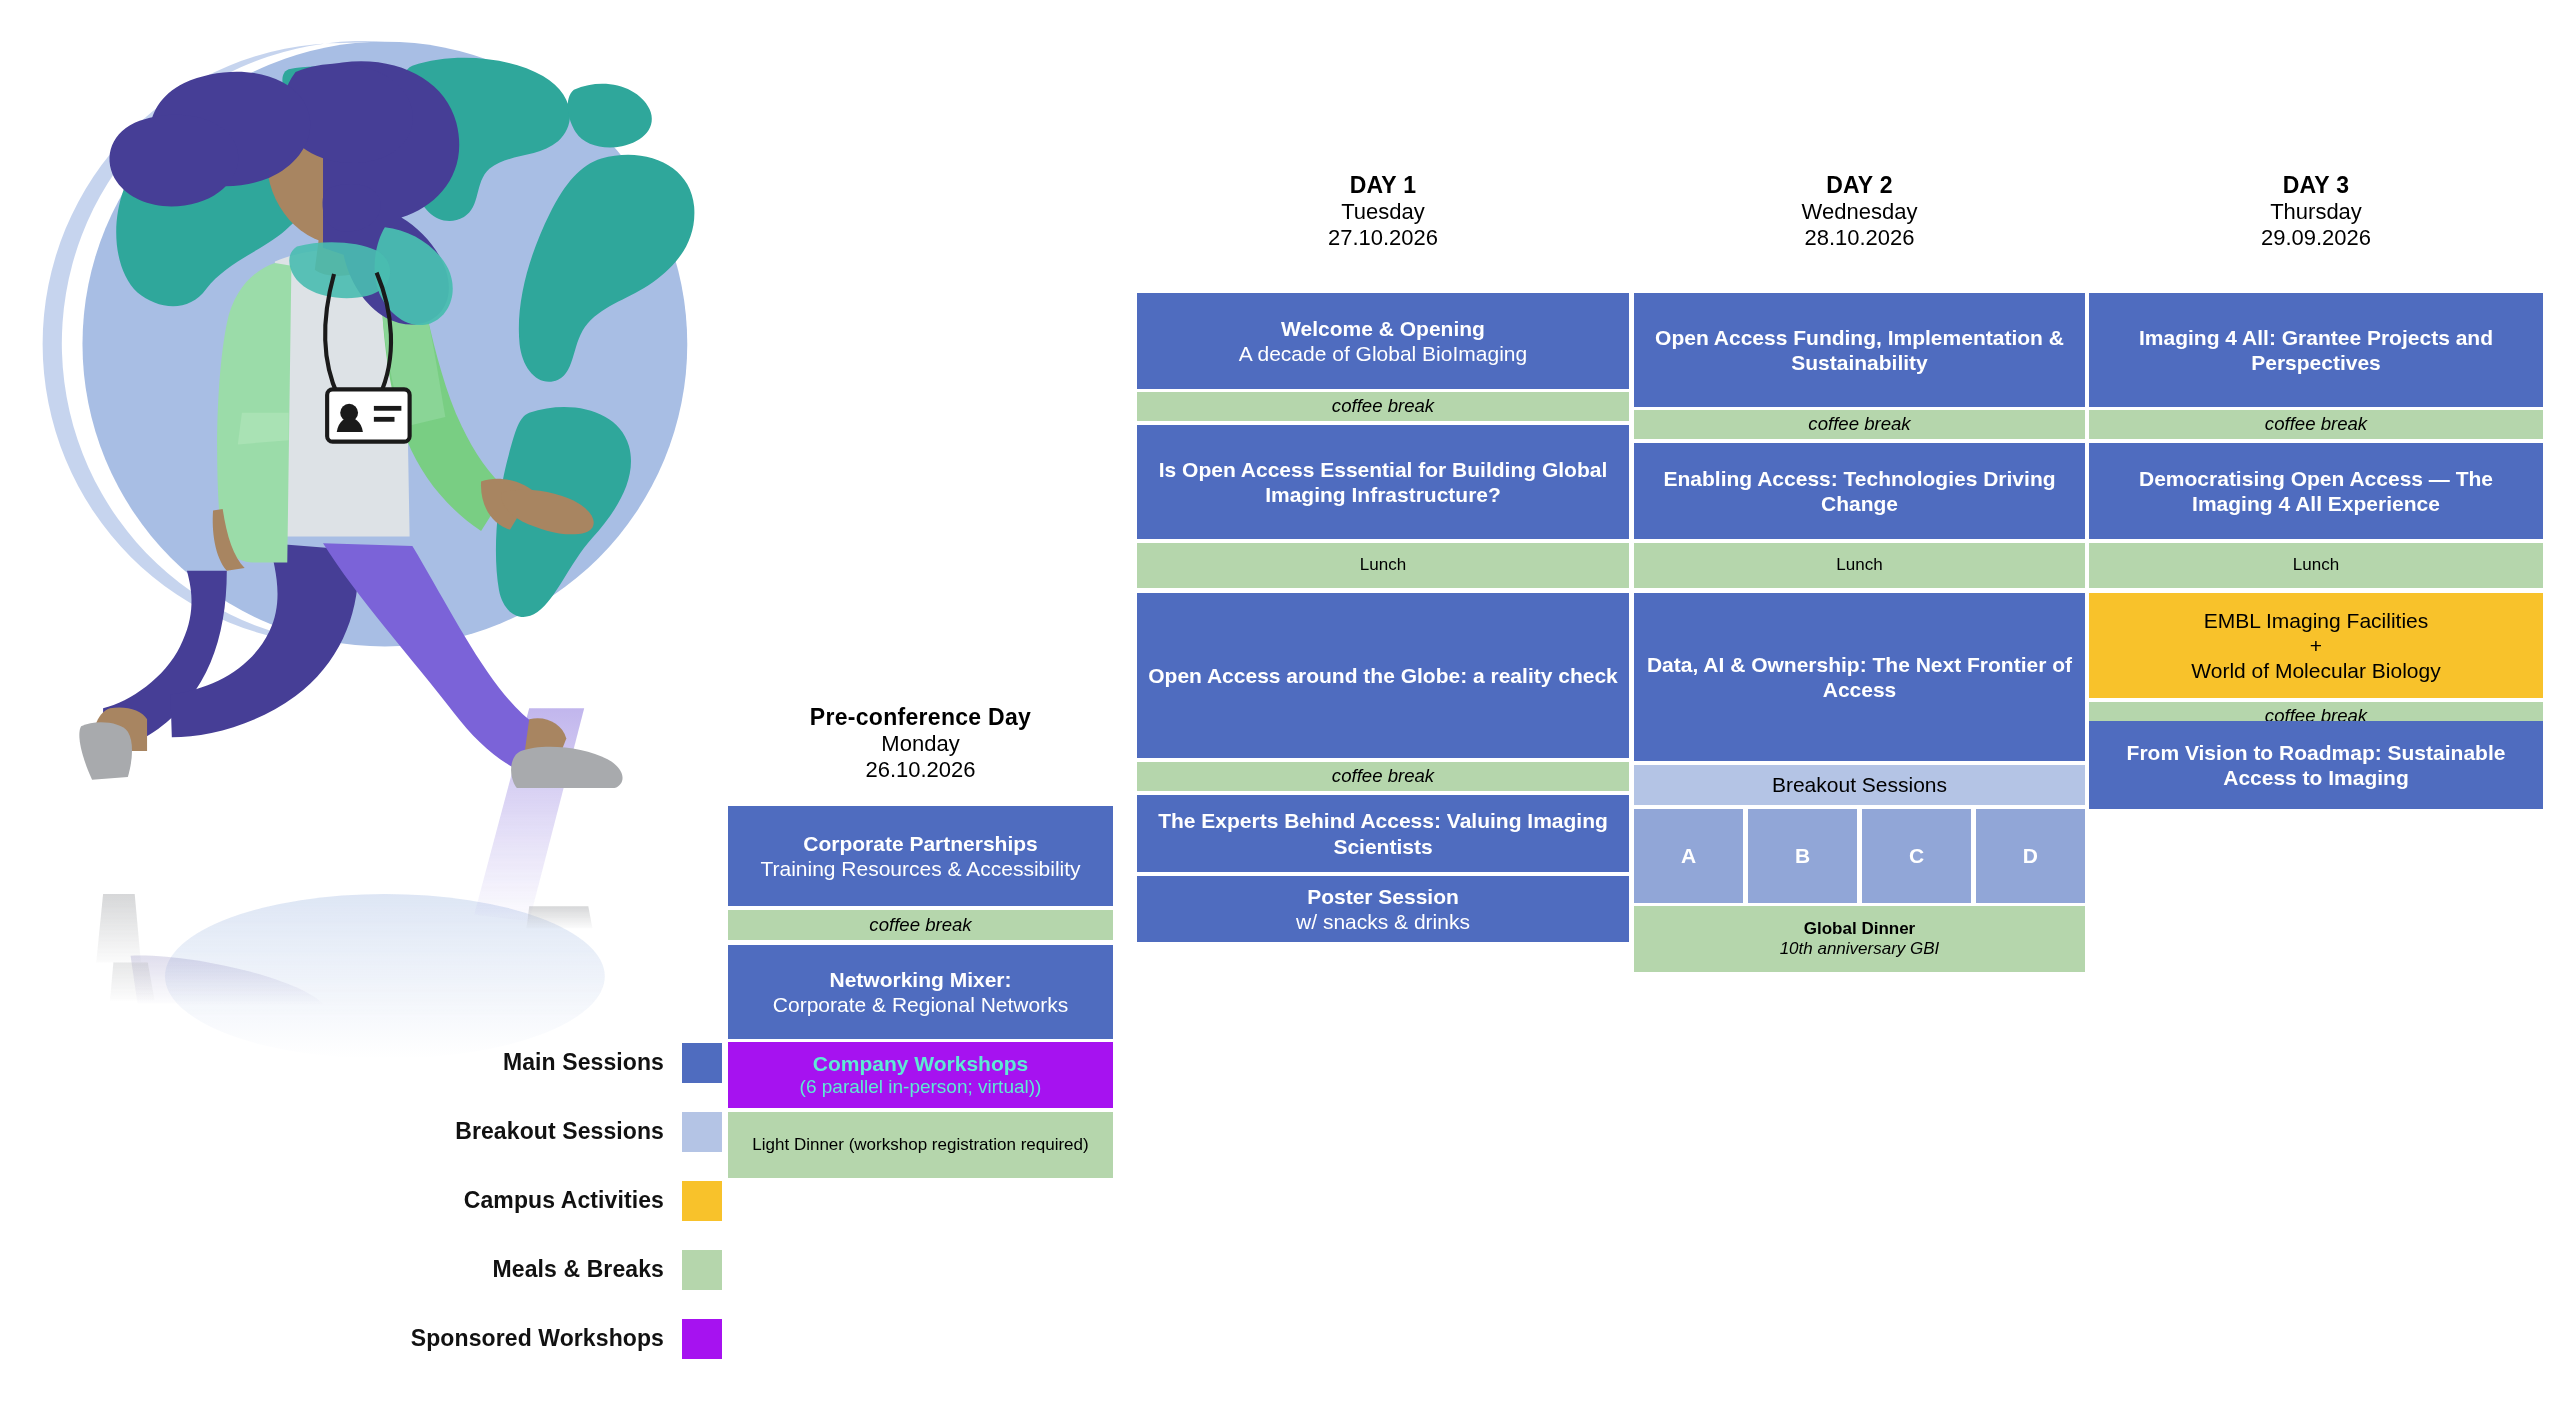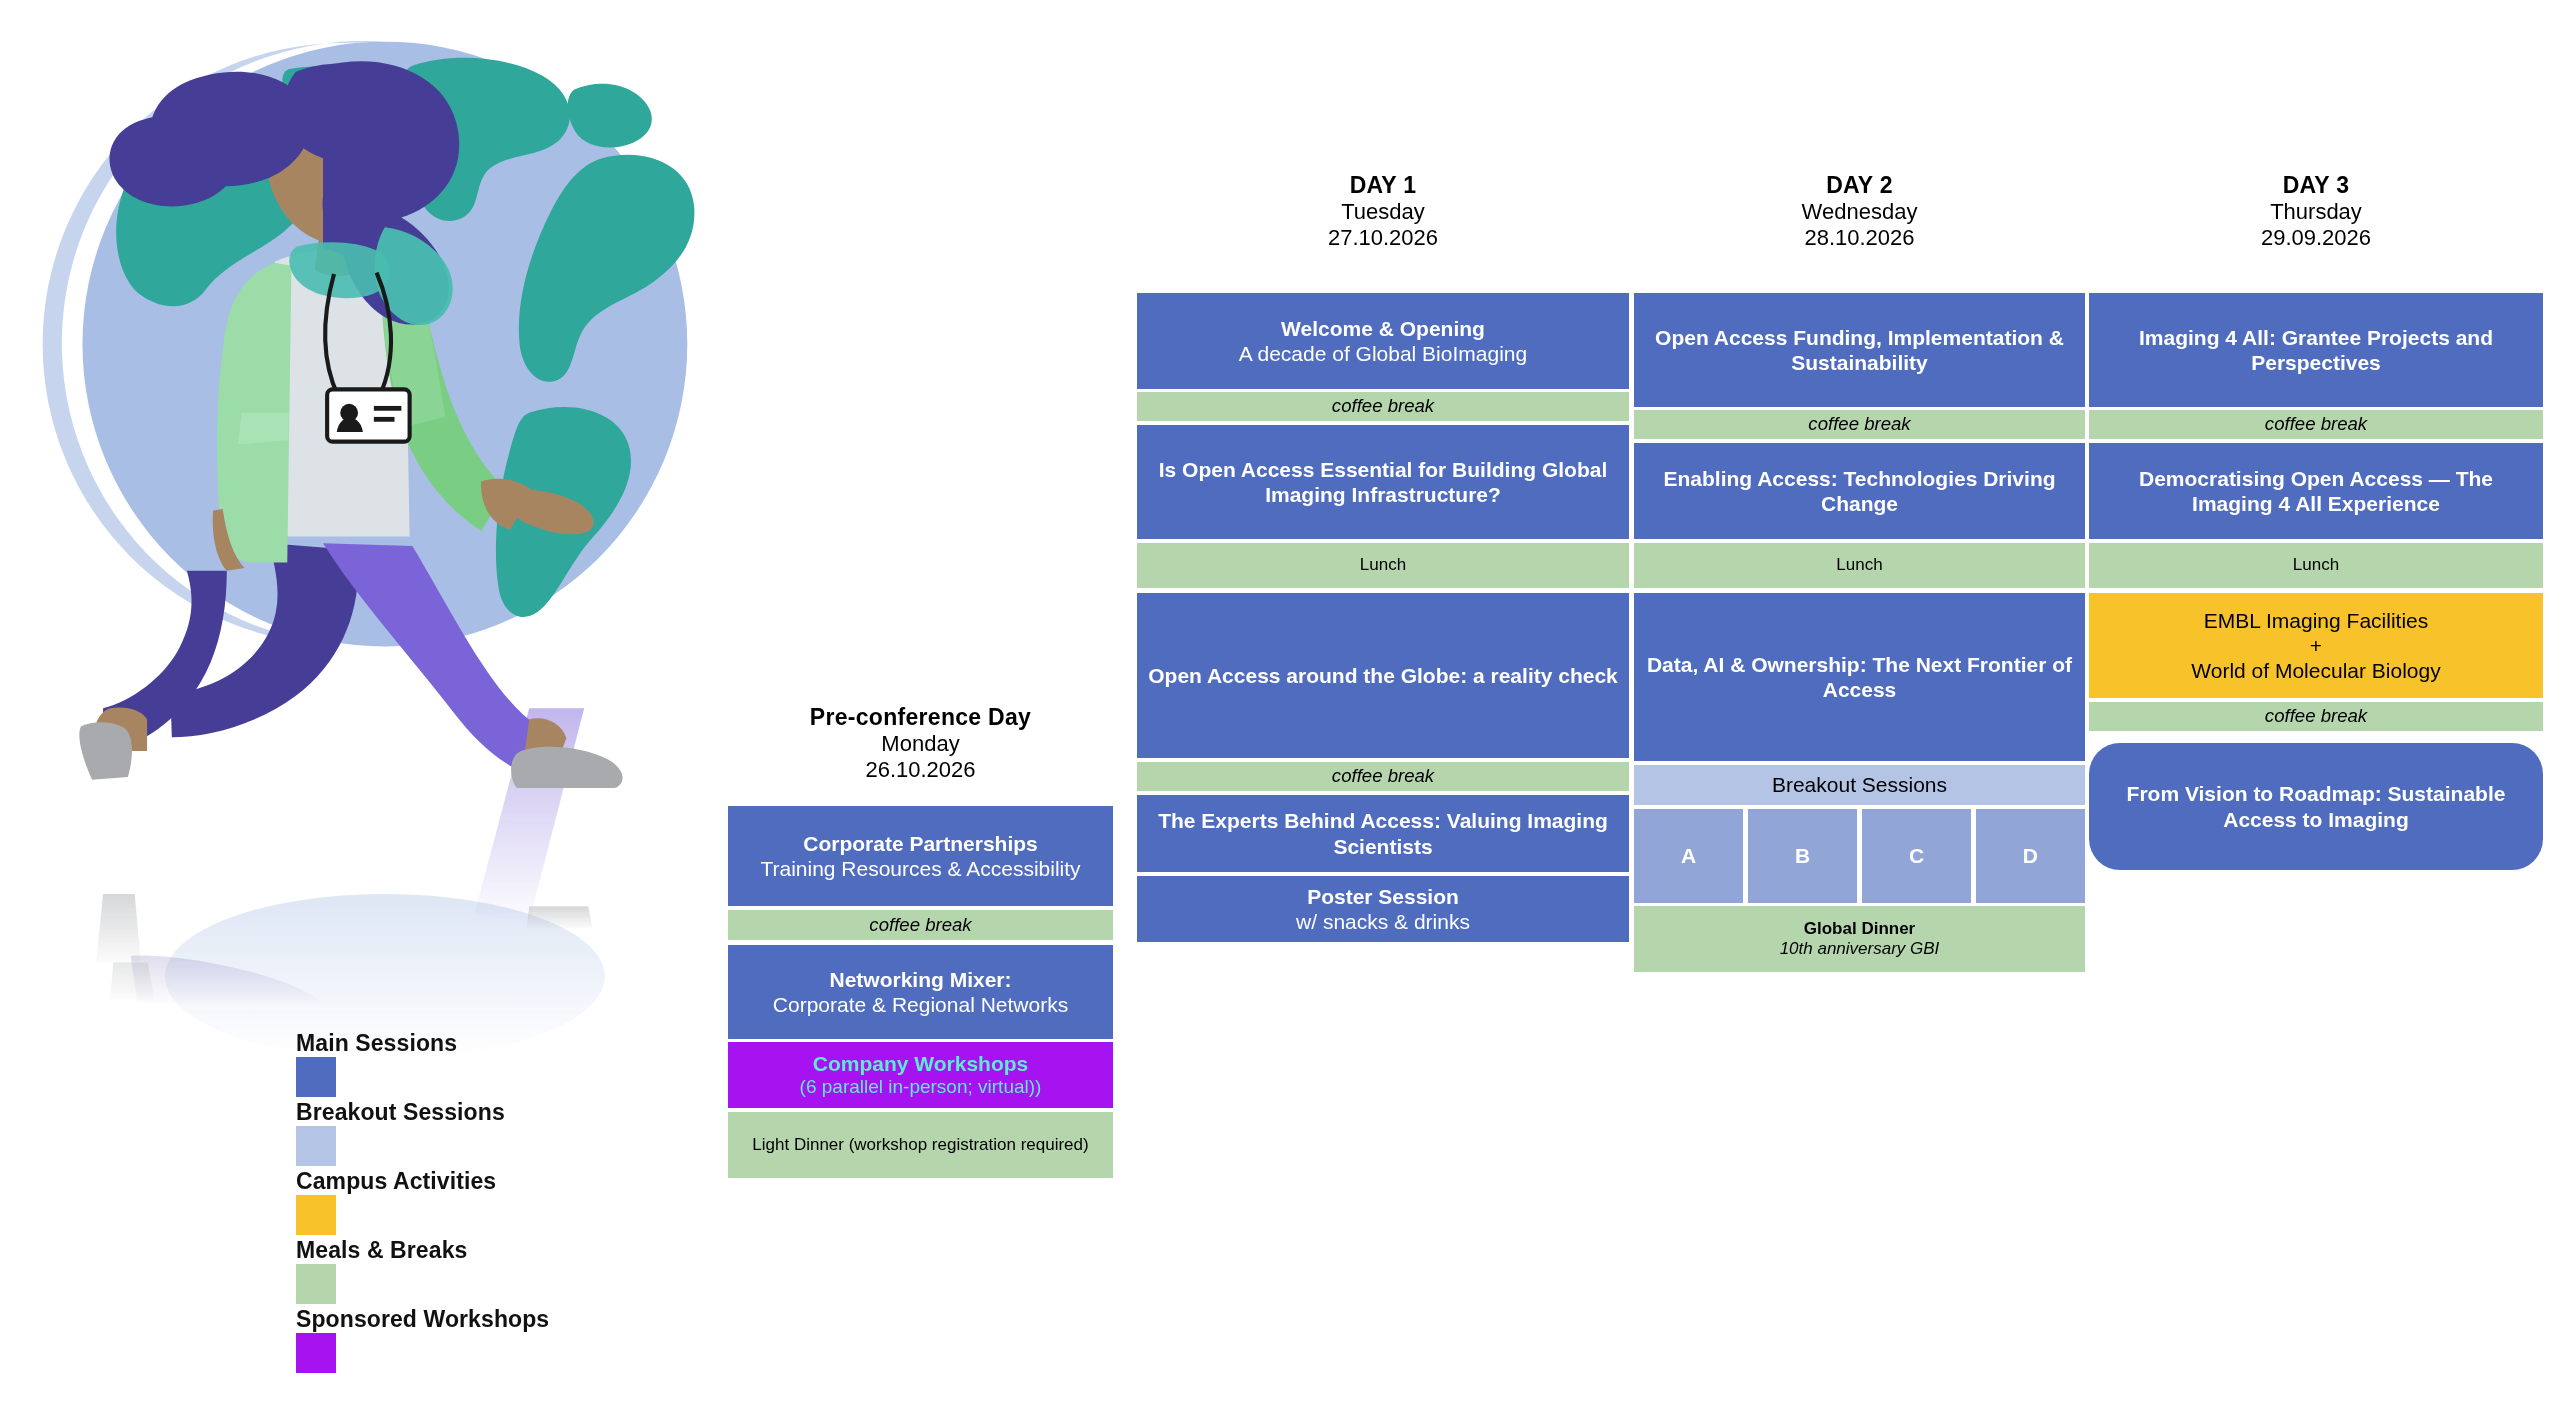--- a/index.html
+++ b/index.html
@@ -12,23 +12,22 @@
     position: relative;
   }
   #root { position: absolute; inset: 0; }
 
   
   #illustration { position: absolute; left: 0; top: 0; width: 756px; height: 1073px; }
 
   
   #legend { position: absolute; left: 296px; top: 1028px; width: 426px; }
   .legend-row {
-    display: flex; align-items: flex-start; justify-content: flex-end;
+    display: flex; align-items: center; justify-content: flex-end;
     height: 69px;
-    flex-direction: column;
   }
   .legend-label {
     font-size: 23px; font-weight: bold; color: #111111;
     text-align: right; padding-right: 18px; letter-spacing: 0.1px;
     white-space: nowrap;
   }
   .legend-swatch { width: 40px; height: 40px; flex: 0 0 40px; }
 
   
   #schedule { position: absolute; left: 0; top: 0; width: 2576px; height: 1408px; }
@@ -384,20 +383,20 @@
       <div class="blk campus" style="top:421px; height:105px;">
         <span class="t1">EMBL Imaging Facilities</span>
         <span class="t2">+</span>
         <span class="t2">World of Molecular Biology</span>
       </div>
 
       <div class="blk meals italic" style="top:530px; height:29px;">
         <span class="t1">coffee break</span>
       </div>
 
-      <div class="blk main" style="top:571px; height:127px;border-radius:31px;">
+      <div class="blk main" style="top:549px; height:88px;">
         <span class="t1">From Vision to Roadmap: Sustainable Access to Imaging</span>
       </div>
     </div>
 
   </div>
 </div>
 
 
 </body></html>

